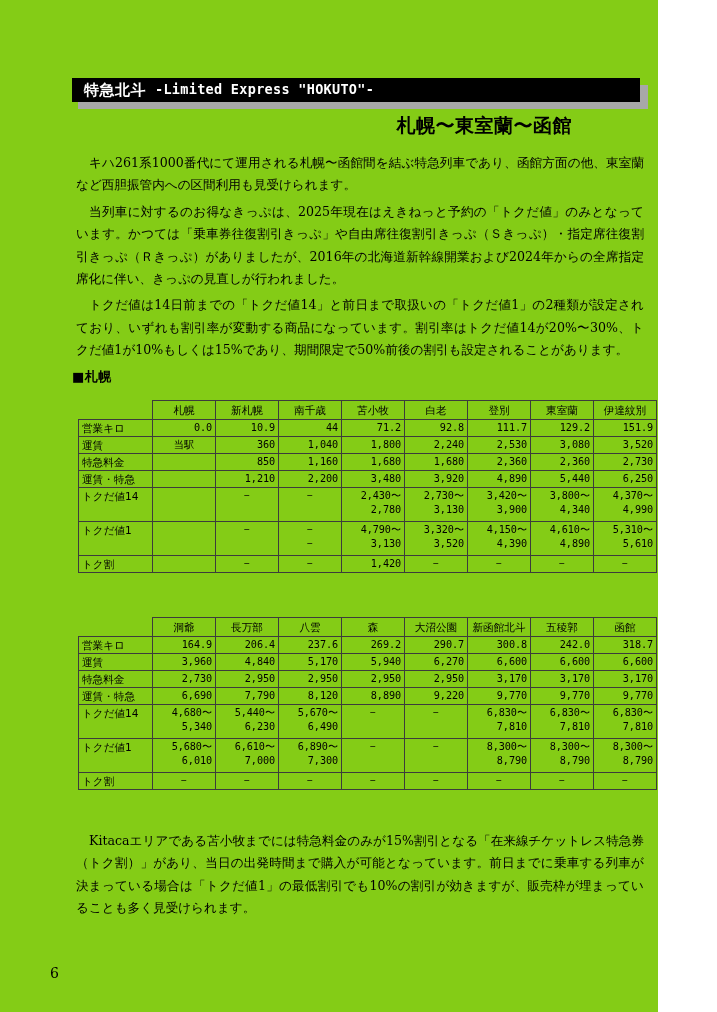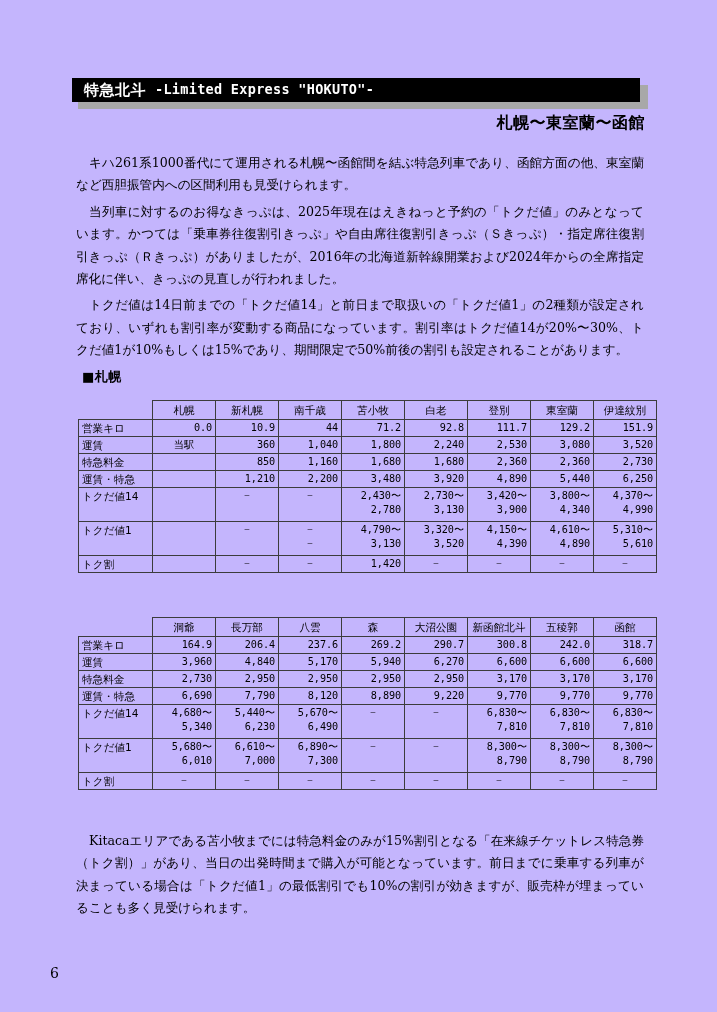--- a/index.html
+++ b/index.html
@@ -11,23 +11,23 @@
     width: 717px;
     height: 1012px;
     position: relative;
     font-family: "Liberation Serif", "DejaVu Serif", serif;
     color: #000000;
     overflow: hidden;
   }
   .page {
     position: absolute;
     left: 0; top: 0;
-    width: 717px;
+    width: 658px;
     height: 1012px;
-    background: #c4b5fd;
+    background: #84cc16;
   }
 
   
   .title-wrap {
     position: absolute;
     left: 72px;
     top: 78px;
     width: 576px;
     height: 28px;
   }
@@ -65,25 +65,25 @@
     font-weight: bold;
     font-size: 13.5px;
     margin-left: 9px;
     letter-spacing: 0.3px;
     line-height: 1;
   }
 
   
   .route {
     position: absolute;
-    right: 72px;
+    right: 86px;
     top: 113px;
     font-family: Liberation Mono, monospace;
     font-weight: bold;
-    font-size: 16px;
+    font-size: 19px;
     letter-spacing: 0.5px;
     white-space: nowrap;
   }
 
   
   .body-col {
     position: absolute;
     left: 72px;
     width: 576px;
   }
@@ -100,21 +100,20 @@
   #closing-block { top: 826px; }
 
   
   .sec-head {
     position: absolute;
     left: 72px;
     font-family: "DejaVu Sans", "Liberation Sans", sans-serif;
     font-weight: bold;
     font-size: 13px;
     letter-spacing: 0.5px;
-    margin-left: 10px;
   }
   #sec-sapporo { top: 368px; }
 
   
   .tbl-wrap {
     position: absolute;
     left: 78px;
   }
   #table1-wrap { top: 400px; }
   #table2-wrap { top: 617px; }
@@ -155,21 +154,21 @@
     vertical-align: top;
   }
   table.fare td.num {
     text-align: right;
     font-family: "DejaVu Sans Mono", "Liberation Mono", monospace;
     font-size: 10.2px;
     letter-spacing: -0.1px;
   }
   table.fare td.ctr {
     text-align: center;
-    font-family: Liberation Serif, serif;
+    font-family: Liberation Sans, sans-serif;
     font-size: 10.2px;
   }
   table.fare td.two-line {
     height: 34px;
     vertical-align: top;
   }
   table.fare td.two-line .ln2 {
     display: block;
   }
   table.fare td.two-line.ctr .ln2 { text-align: center; }

